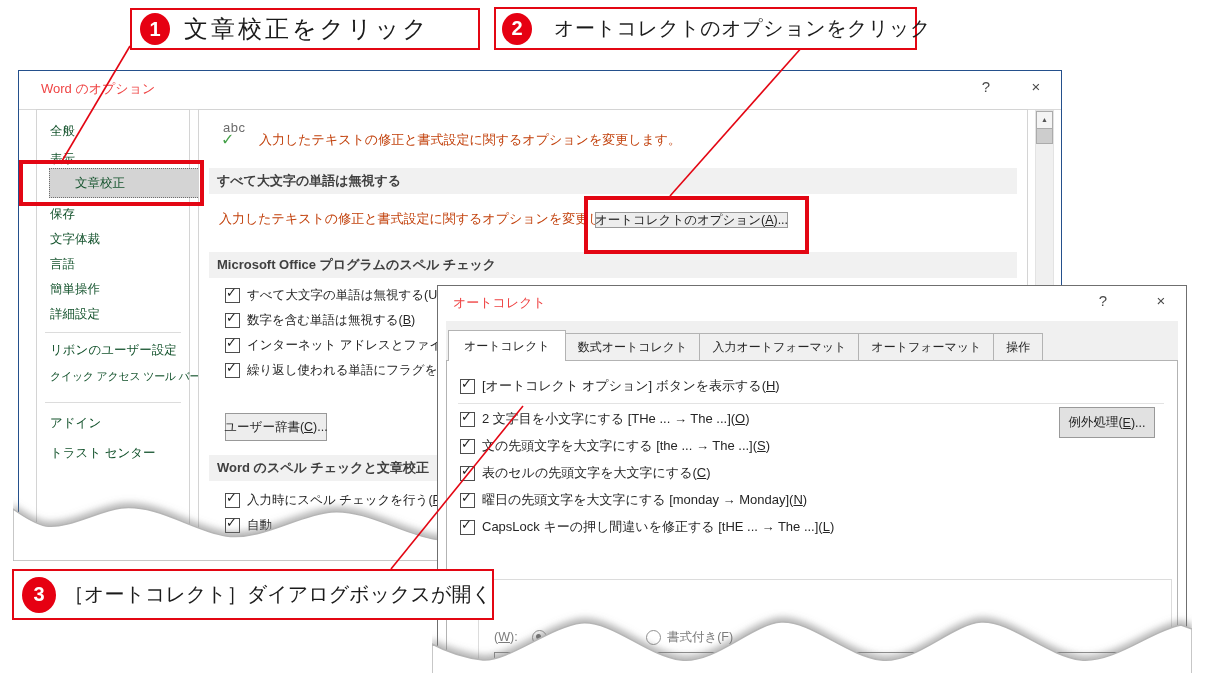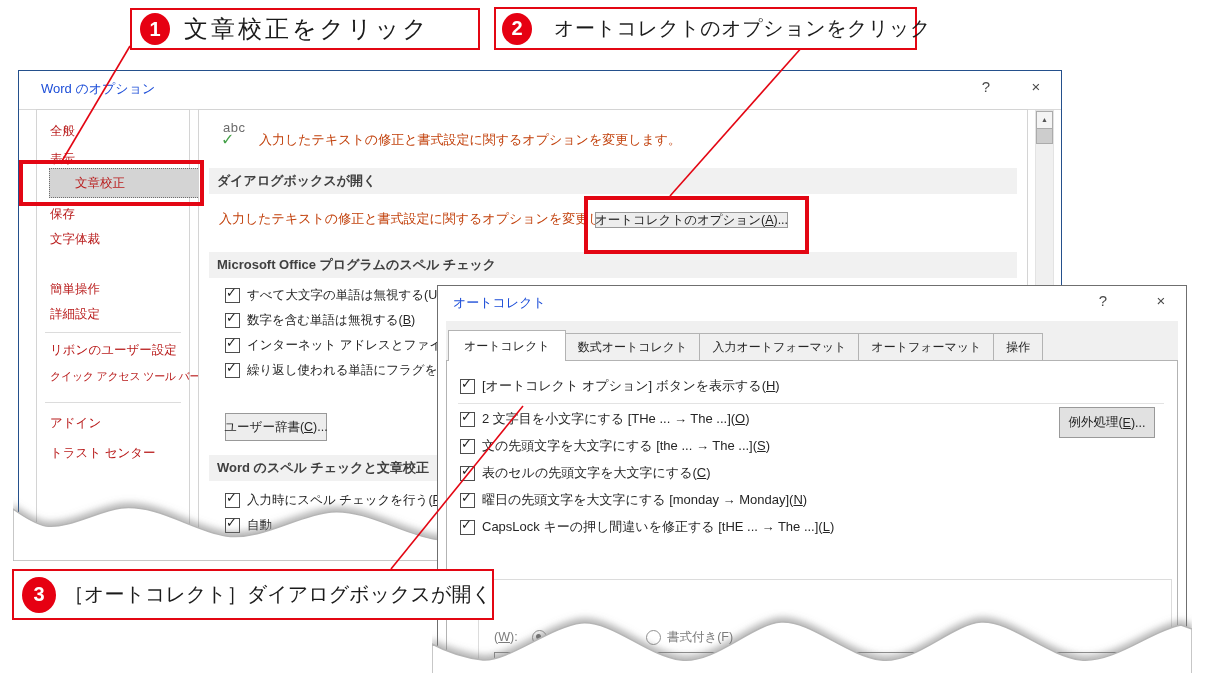--- a/index.html
+++ b/index.html
@@ -3,26 +3,26 @@
 <meta charset="utf-8">
 <style>
   html,body{margin:0;padding:0;background:#fff;}
   #canvas{position:relative;width:1206px;height:673px;background:#fff;overflow:hidden;
     font-family:"Liberation Sans","DejaVu Sans",sans-serif;color:#262626;}
   .abs{position:absolute;}
   
   .dlg{position:absolute;background:#fff;border:1px solid #777;}
   .dlg.word{left:18px;top:70px;width:1042px;height:470px;border-color:#24508c;z-index:1;}
   .dlg.ac{left:437px;top:285px;width:748px;height:380px;border-color:#6f6f6f;z-index:2;}
-  .dlg-title{position:absolute;font-size:13px;color:#1d4ed8;white-space:nowrap;}
+  .dlg-title{position:absolute;font-size:13px;color:#ef4444;white-space:nowrap;}
   .tbtn{position:absolute;width:30px;height:22px;text-align:center;font-size:15px;color:#4a4a4a;line-height:22px;}
   .hsep{position:absolute;height:1px;background:#d9d9d9;left:0;right:0;}
   
   .sidebox{position:absolute;left:17px;top:38px;width:152px;height:430px;border:1px solid #d4d4d4;background:#fff;}
-  .side-item{position:absolute;left:13px;width:132px;height:26px;line-height:26px;font-size:12.5px;color:#b91c1c;white-space:nowrap;}
+  .side-item{position:absolute;left:13px;width:132px;height:26px;line-height:26px;font-size:12.5px;color:#14532d;white-space:nowrap;}
   .side-item.long{font-size:11px;letter-spacing:-0.3px;}
   .side-item.sel{left:12px;width:134px;padding-left:25px;height:28px;line-height:28px;background:#d4d4d4;border:1px dotted #6e6e6e;}
   .side-div{position:absolute;left:8px;width:136px;height:1px;background:#dcdcdc;}
   .mainbox{position:absolute;left:179px;top:38px;width:828px;height:430px;border:1px solid #d4d4d4;background:#fff;}
   .sechead{position:absolute;left:10px;width:800px;height:26px;line-height:26px;background:#f1f1f1;
     font-weight:bold;color:#404040;font-size:13px;padding-left:8px;white-space:nowrap;}
   .t13{font-size:13px;color:#c2410c;white-space:nowrap;}
   .btn{position:absolute;background:#ededed;border:1px solid #999;font-size:12.5px;color:#262626;
     display:flex;align-items:center;justify-content:center;white-space:nowrap;}
   .cbrow{position:absolute;height:20px;display:flex;align-items:center;font-size:12.5px;color:#262626;white-space:nowrap;}
@@ -65,36 +65,37 @@
     <span class="tbtn" style="left:952px;top:5px">?</span>
     <span class="tbtn" style="left:1002px;top:5px">×</span>
     <div class="hsep" style="top:38px"></div>
 
     <nav class="sidebox">
       <div class="side-item" style="top:8px">全般</div>
       <div class="side-item" style="top:36px">表示</div>
       <div class="side-item sel" style="top:58px">文章校正</div>
       <div class="side-item" style="top:91px">保存</div>
       <div class="side-item" style="top:116px">文字体裁</div>
+      <div class="side-item" style="top:141px">言語</div>
       <div class="side-item" style="top:166px">簡単操作</div>
       <div class="side-item" style="top:191px">詳細設定</div>
       <div class="side-div" style="top:222px"></div>
       <div class="side-item" style="top:227px">リボンのユーザー設定</div>
       <div class="side-item long" style="top:253px">クイック アクセス ツール バー</div>
       <div class="side-div" style="top:292px"></div>
       <div class="side-item" style="top:300px">アドイン</div>
       <div class="side-item" style="top:330px">トラスト センター</div>
     </nav>
 
     <div class="mainbox">
       <span class="abc" style="left:24px;top:10px">abc</span>
       <span class="abc-check" style="left:22px;top:20px">✓</span>
       <span class="t13 abs" style="left:60px;top:21px">入力したテキストの修正と書式設定に関するオプションを変更します。</span>
 
-      <div class="sechead" style="top:58px">ダイアログボックスが開く</div>
+      <div class="sechead" style="top:58px">すべて大文字の単語は無視する</div>
       <span class="t13 abs" style="left:20px;top:100px">入力したテキストの修正と書式設定に関するオプションを変更します。</span>
       <button class="btn" style="left:396px;top:102px;width:193px;height:16px">オートコレクトのオプション(<u>A</u>)...</button>
 
       <div class="sechead" style="top:142px">Microsoft Office プログラムのスペル チェック</div>
       <div class="cbrow" style="left:26px;top:175px">
         <span class="cb">
             <i>✓</i>
           </span>
         <span>すべて大文字の単語は無視する(U</span>
       </div>

